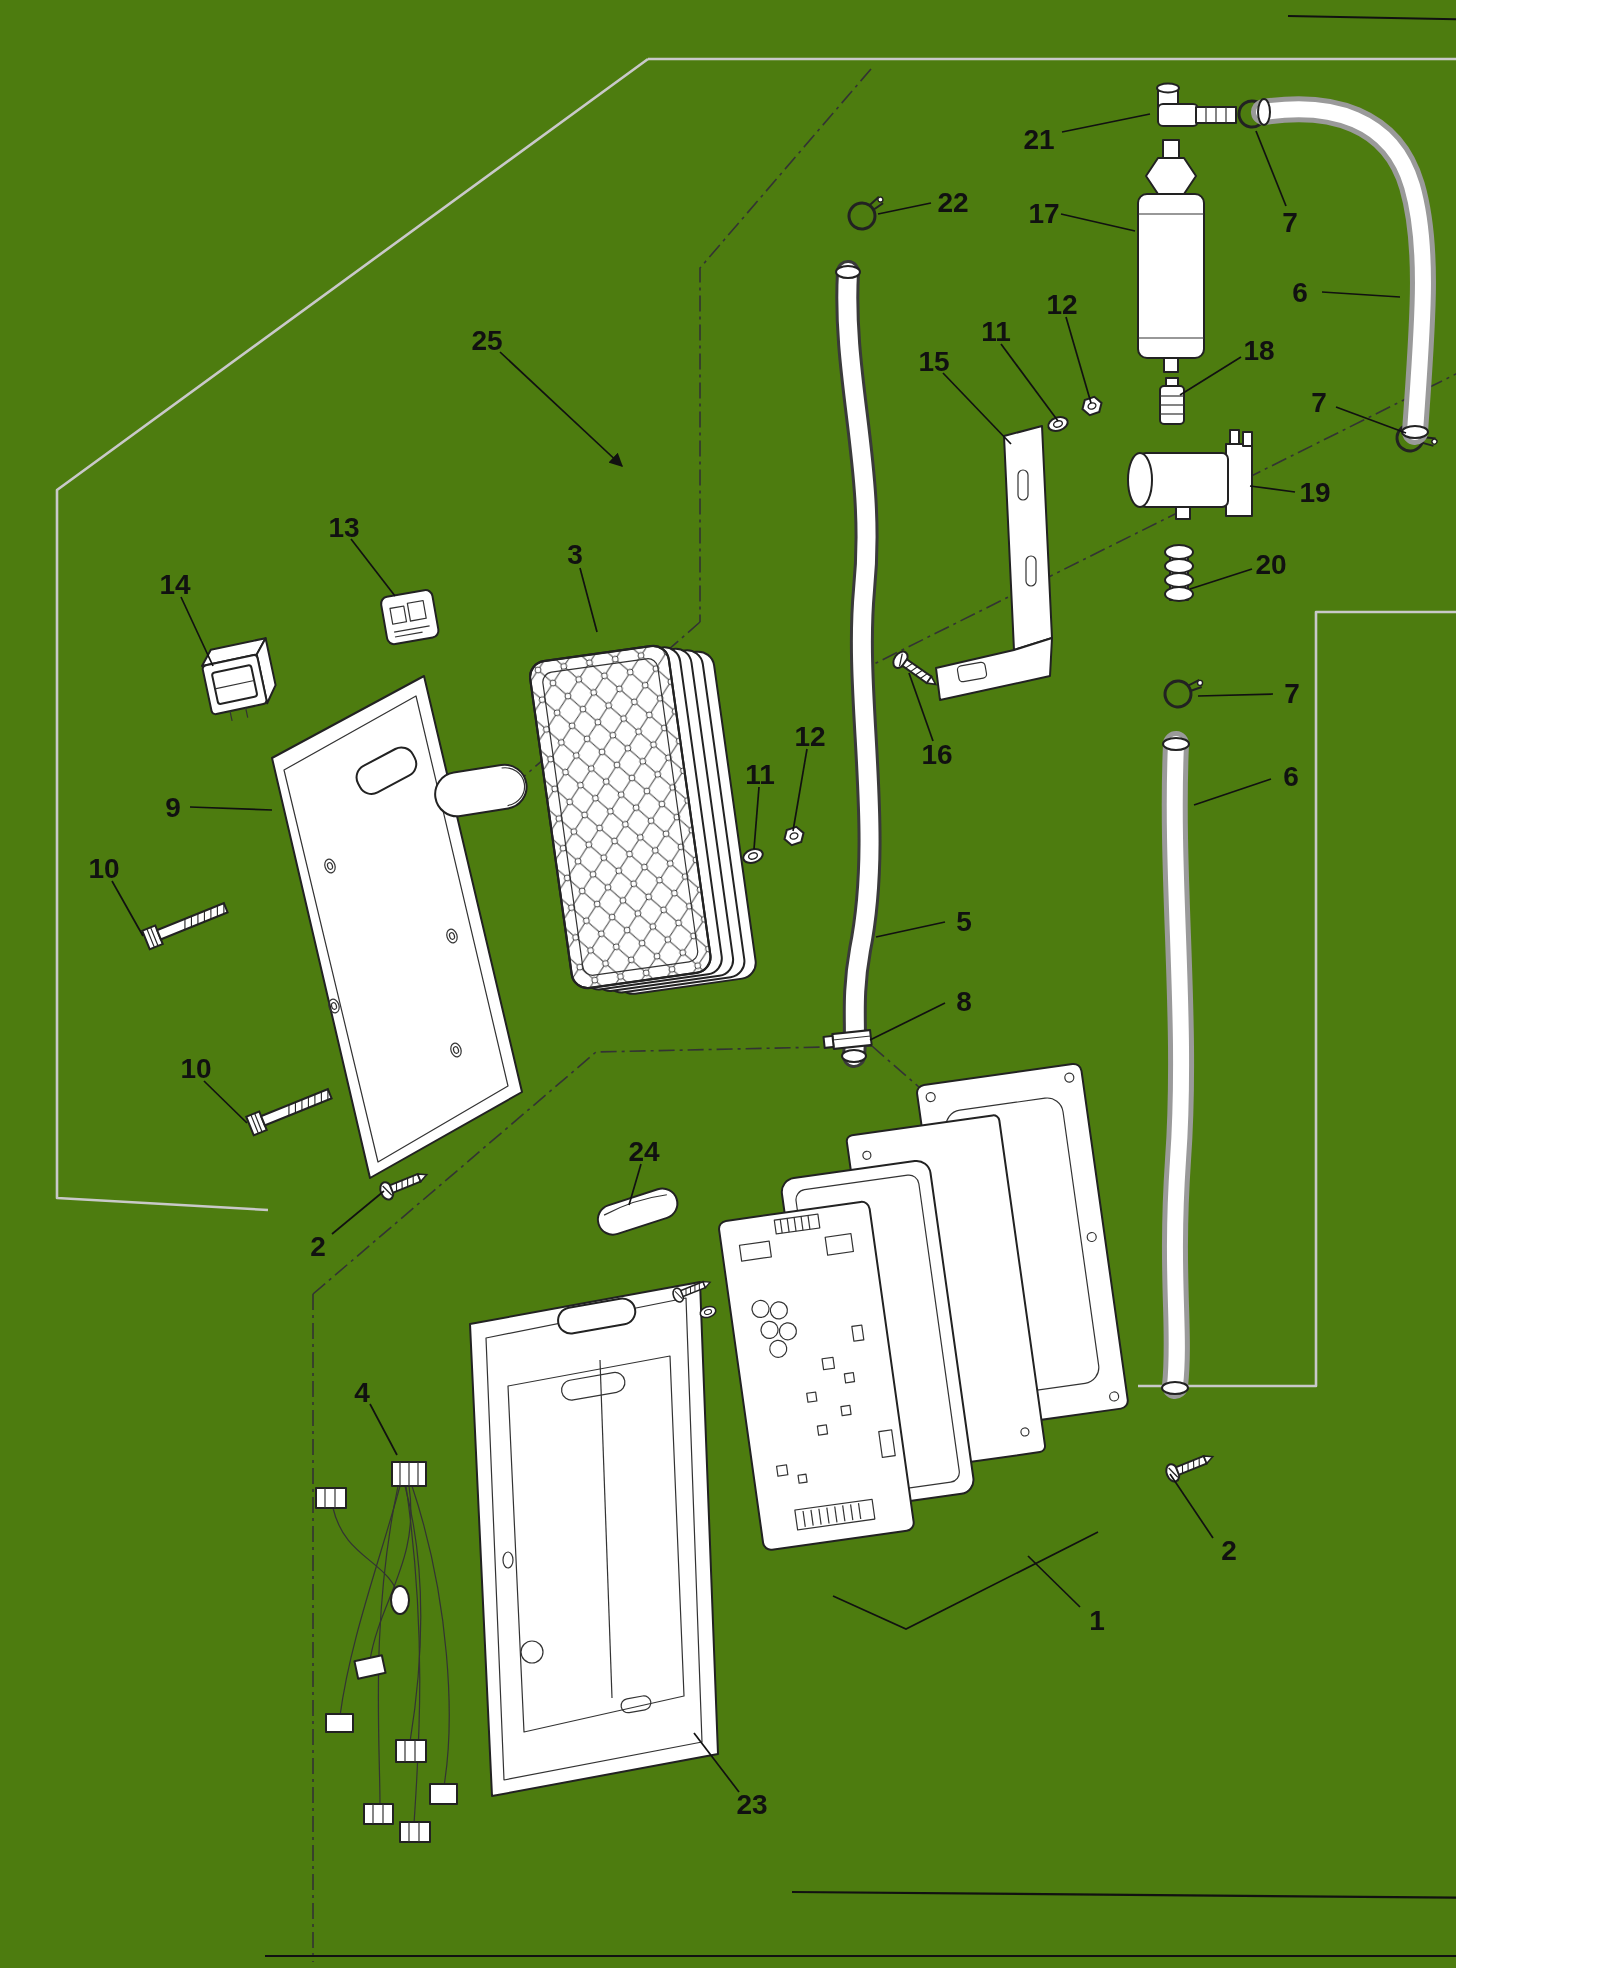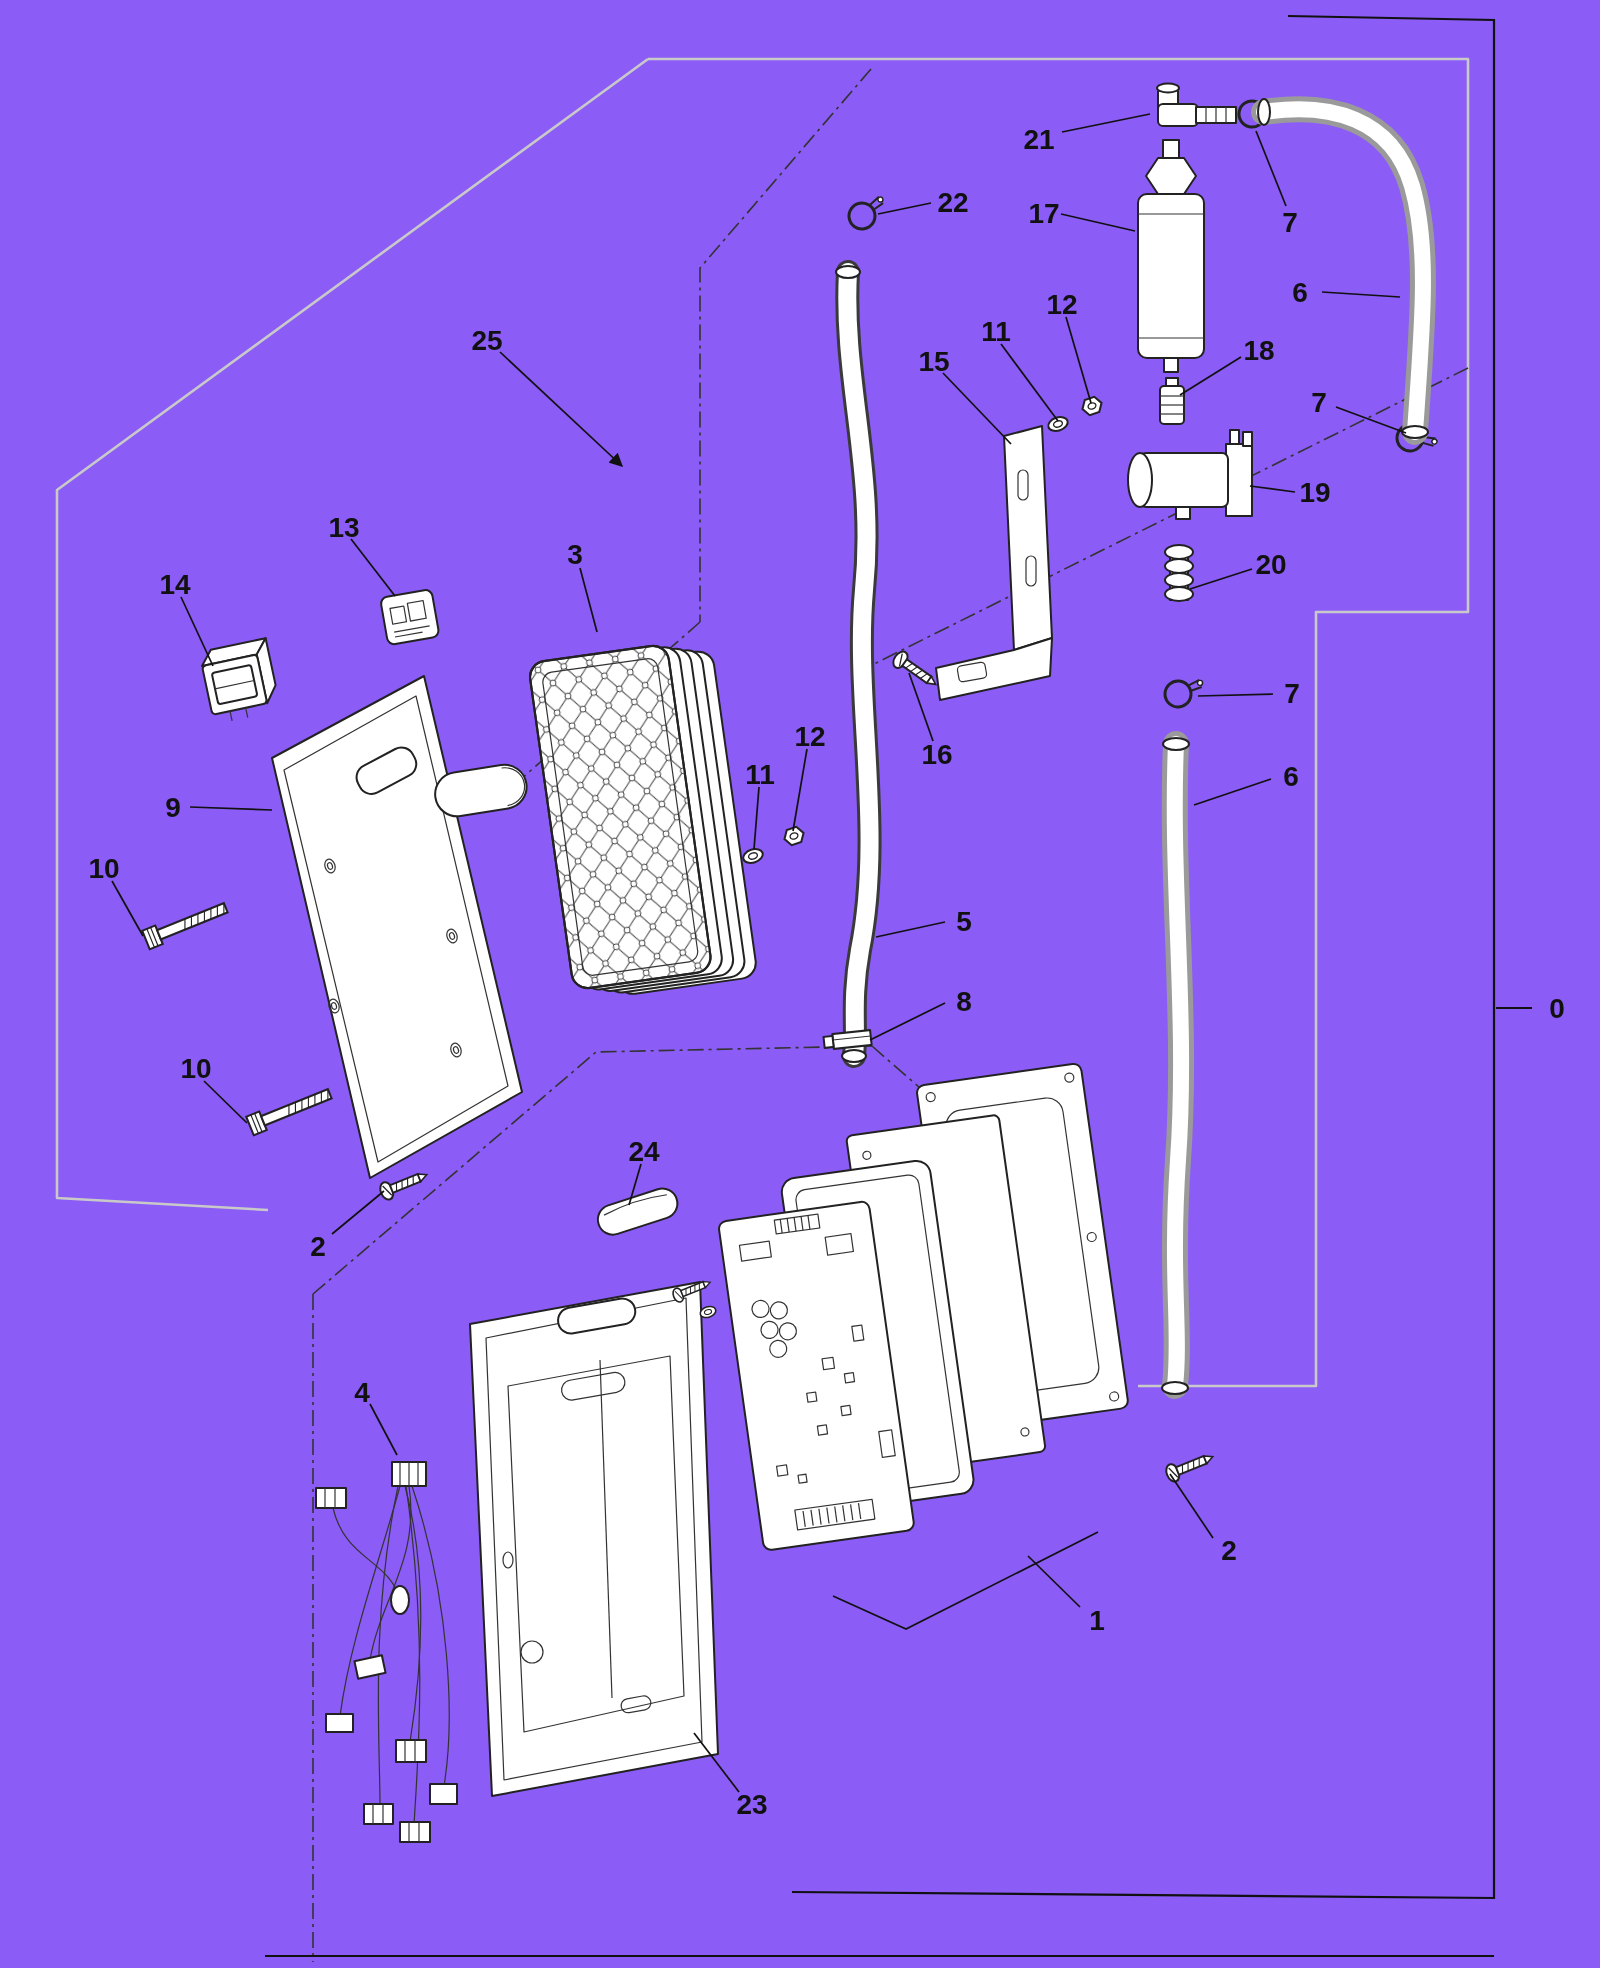--- a/index.html
+++ b/index.html
@@ -1,16 +1,16 @@
 <!DOCTYPE html>
 <html><head>
 <meta charset="utf-8">
 <style>
   html,body{margin:0;padding:0;background:#fff;}
-  .stage{position:relative;width:1600px;height:1968px;background:#8b5cf6;font-family:"Liberation Sans",sans-serif;overflow:hidden;}
+  .stage{position:relative;width:1456px;height:1968px;background:#4d7c0f;font-family:"Liberation Sans",sans-serif;overflow:hidden;}
   svg{display:block;}
   .part{stroke:#222;stroke-width:2;fill:#fff;stroke-linejoin:round;stroke-linecap:round;}
   .thin{stroke:#333;stroke-width:1.2;fill:none;stroke-linejoin:round;}
   .leader{stroke:#111;stroke-width:1.7;fill:none;}
   .frame{stroke:#111;stroke-width:2.2;fill:none;}
   .dashdot{stroke:#333;stroke-width:1.6;fill:none;stroke-dasharray:16 5 3 5;}
   .gray{stroke:#c9c9c9;stroke-width:2.6;fill:none;stroke-linejoin:round;}
   .t5o{stroke:#3a3a3a;stroke-width:24;fill:none;stroke-linecap:round;}
   .t5i{stroke:#fff;stroke-width:18;fill:none;stroke-linecap:round;}
   .h6o{stroke:#9a9a9a;stroke-width:26;fill:none;stroke-linecap:round;}

